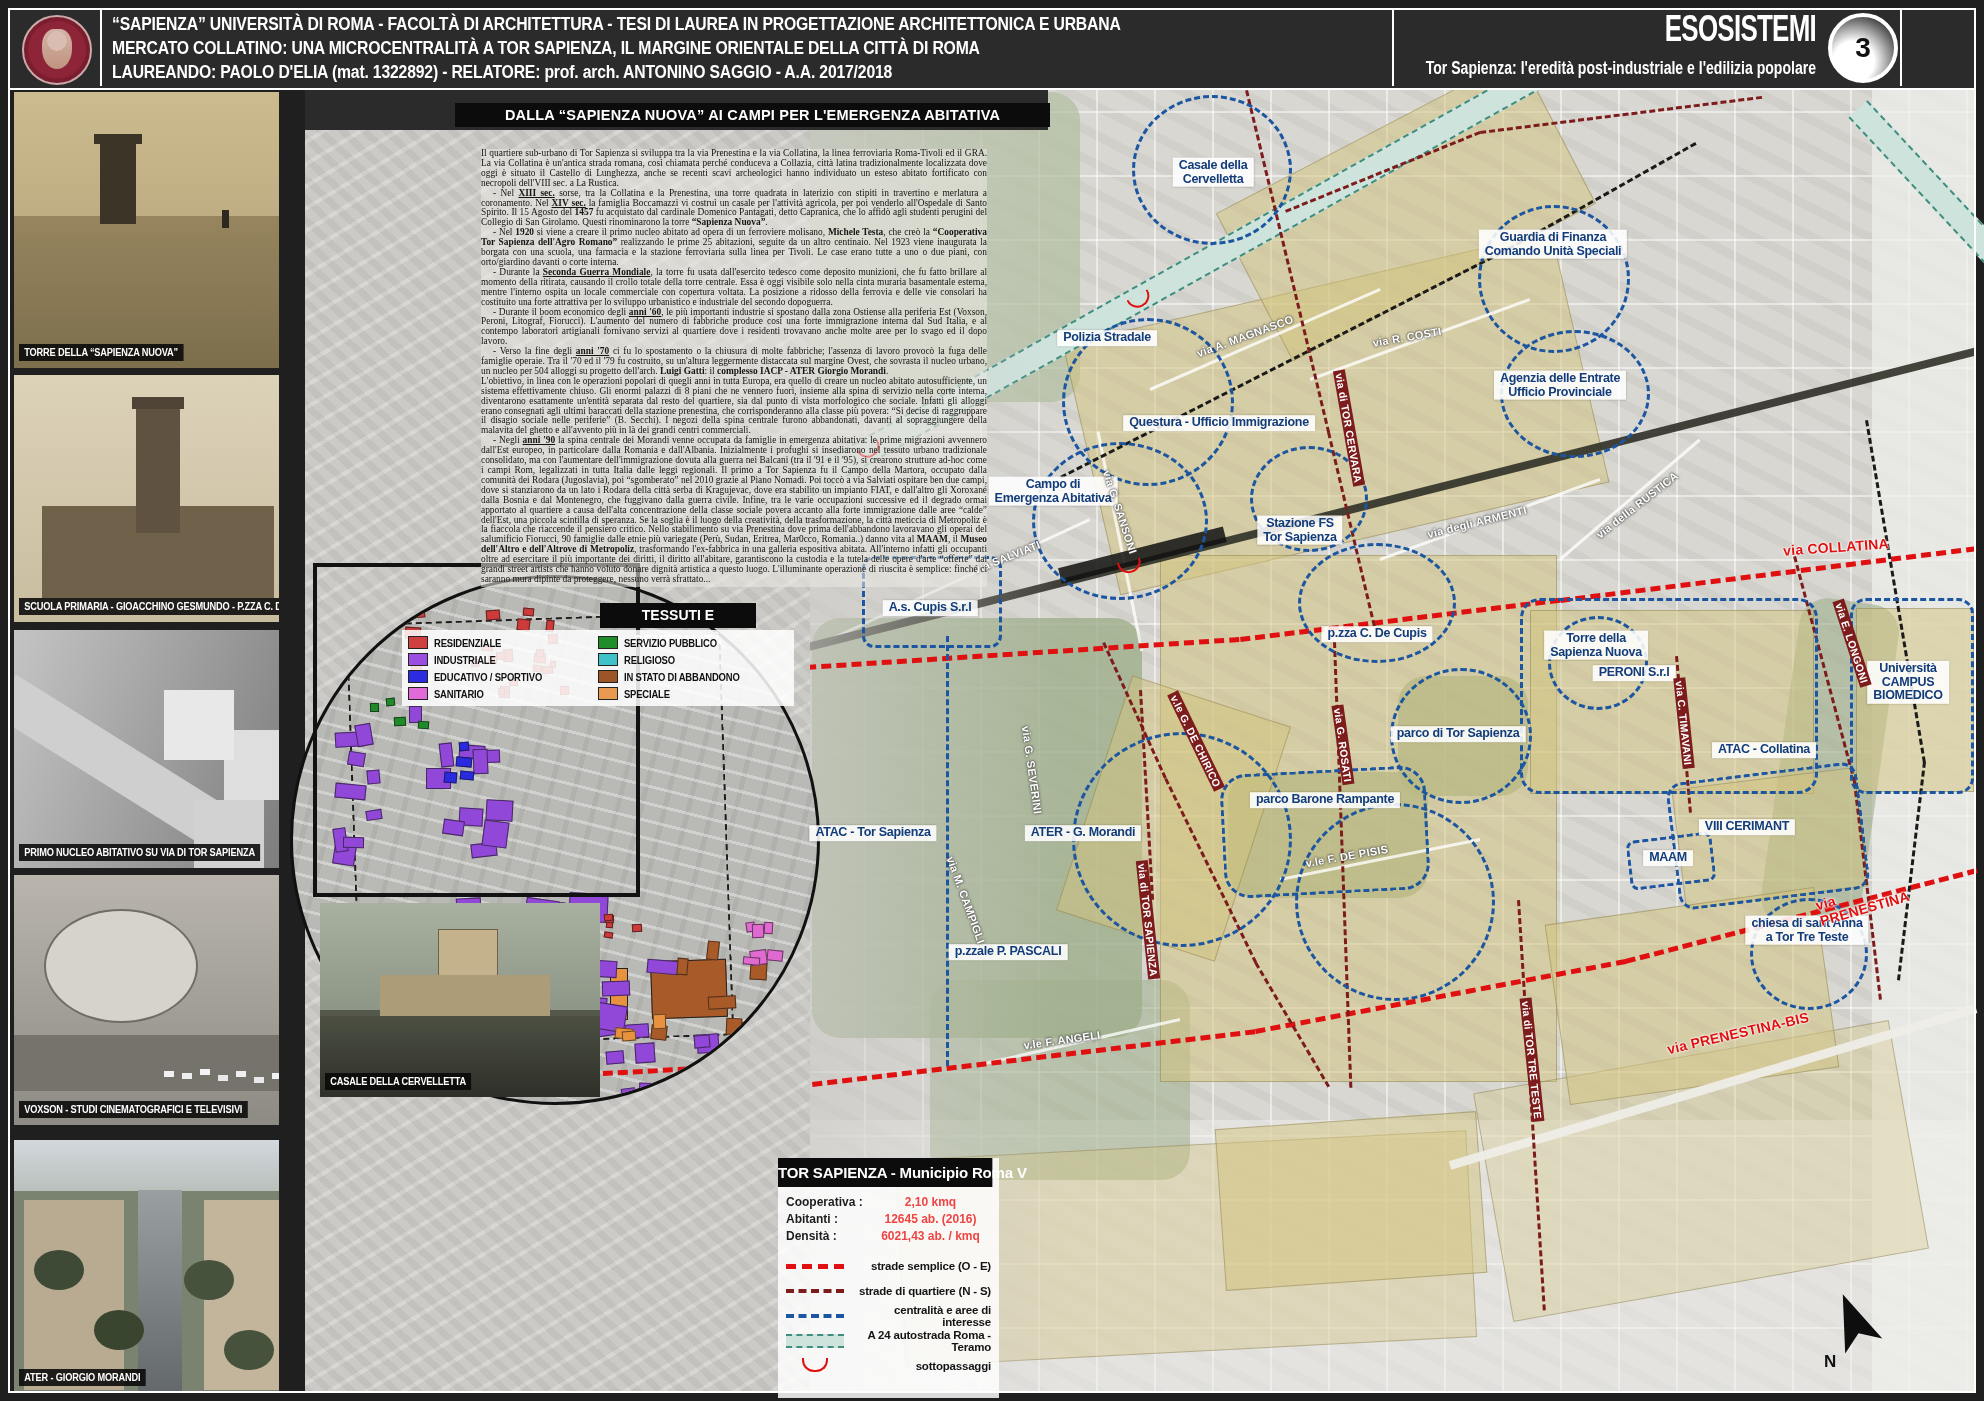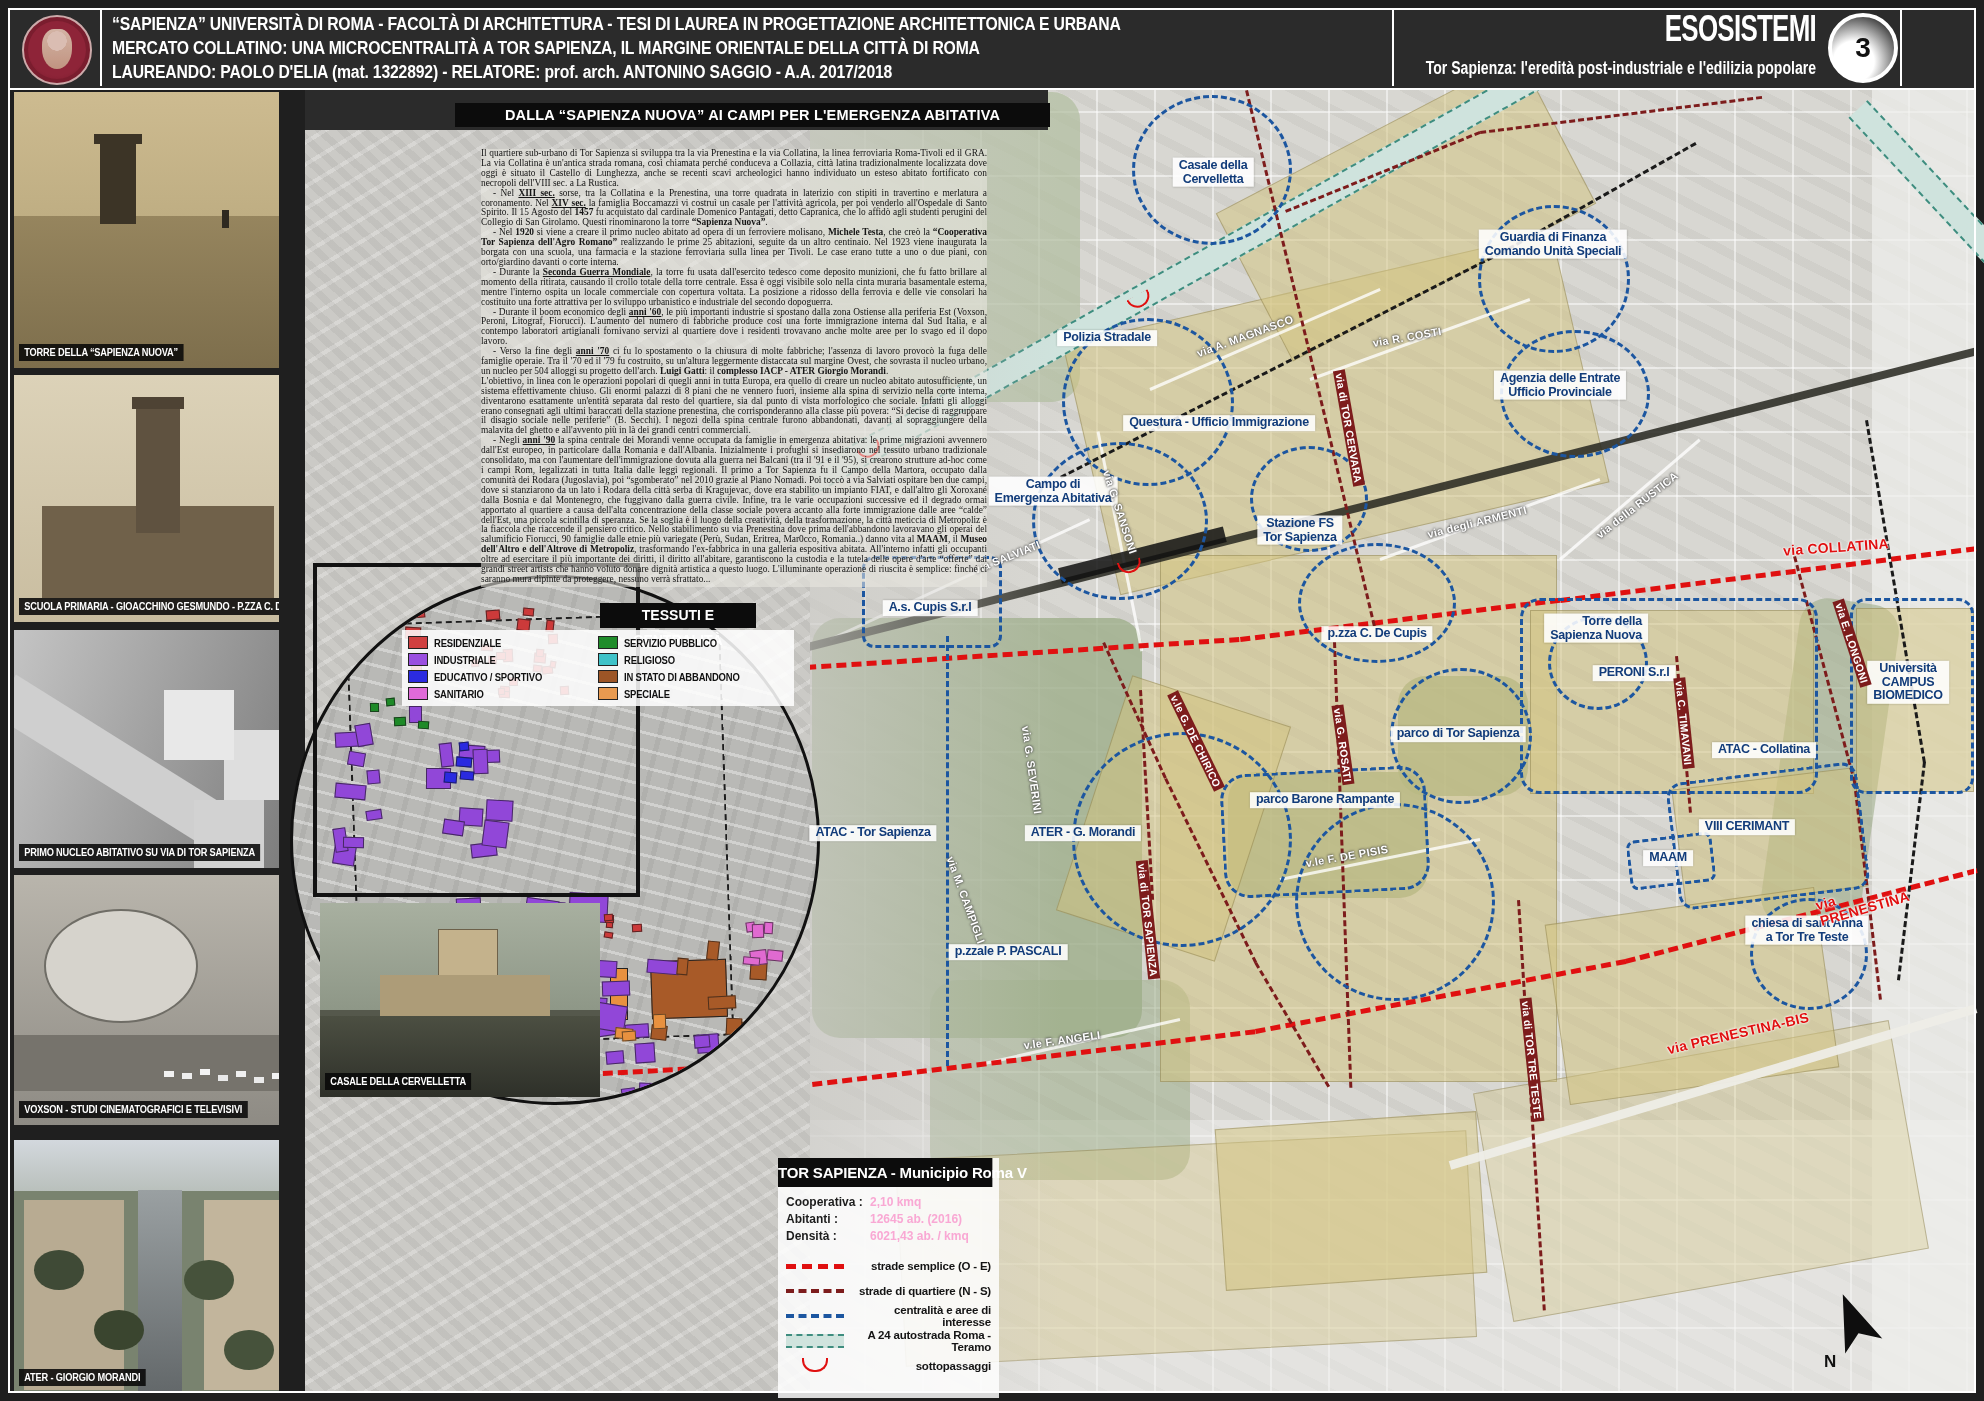--- a/index.html
+++ b/index.html
@@ -62,21 +62,21 @@
   .blob{position:absolute;border:1px solid rgba(20,20,20,.6);}
   
   .casale{position:absolute;left:320px;top:903px;width:280px;height:194px;z-index:7;overflow:hidden;background:#55584c;}
   
   .infobox{position:absolute;left:778px;top:1158px;width:221px;height:240px;z-index:7;background:rgba(255,255,255,.84);}
   .infobox .hd{background:#0c0c0c;color:#fff;font-weight:bold;font-size:15.5px;line-height:29px;text-align:center;
         letter-spacing:-.2px;white-space:nowrap;transform:scaleX(.97);transform-origin:0 50%;}
   .stats{padding:7px 8px 2px 8px;}
   .srow{display:flex;font-size:12px;font-weight:bold;color:#1d1d1d;line-height:17px;}
   .srow .sl{flex:0 0 84px;}
-  .srow .sv{flex:1;text-align:left;color:#f9a8d4;}
+  .srow .sv{flex:1;text-align:center;color:#ef4444;}
   .ileg{padding:6px 8px;}
   .irow{display:flex;align-items:center;height:25px;}
   .sym{width:58px;height:16px;position:relative;flex:0 0 58px;}
   .sym:before{content:"";position:absolute;left:0;right:0;top:6px;}
   .sym-consolari:before{border-top:5px dashed var(--road-red);}
   .sym-quartiere:before{border-top:4px dashed var(--road-maroon);}
   .sym-centralita:before{border-top:4px dashed var(--blue-dash);}
   .sym-a24{background:#cfe3dd;border-top:2px dashed #3e8d7f;border-bottom:2px dashed #3e8d7f;height:10px;}
   .sym-a24:before{border-top:0;}
   .sym-sottopassaggi:before{left:16px;top:0;width:22px;height:12px;border:2.5px solid var(--road-red);border-top:none;border-radius:0 0 12px 12px;}
@@ -224,21 +224,21 @@
       <div class="mlabel poi" style="left: 1219px; top: 423px; transform: translate(-50%, -50%) rotate(0deg);">Questura - Ufficio Immigrazione</div>
       <div class="mlabel poi" style="left: 1560px; top: 385px; transform: translate(-50%, -50%) rotate(0deg);">Agenzia delle Entrate
 Ufficio Provinciale</div>
       <div class="mlabel poi" style="left: 1053px; top: 491px; transform: translate(-50%, -50%) rotate(0deg);">Campo di
 Emergenza Abitativa</div>
       <div class="mlabel poi" style="left: 1300px; top: 530px; transform: translate(-50%, -50%) rotate(0deg);">Stazione FS
 Tor Sapienza</div>
       <div class="mlabel poi" style="left: 1377px; top: 634px; transform: translate(-50%, -50%) rotate(0deg);">p.zza C. De Cupis</div>
       <div class="mlabel poi" style="left: 1634px; top: 673px; transform: translate(-50%, -50%) rotate(0deg);">PERONI S.r.l</div>
       <div class="mlabel poi" style="left: 1764px; top: 750px; transform: translate(-50%, -50%) rotate(0deg);">ATAC - Collatina</div>
-      <div class="mlabel poi" style="left: 1596px; top: 628px; transform: translate(-50%, -50%) rotate(0deg); text-align: right;">Torre della
+      <div class="mlabel poi" style="left: 1596px; top: 645px; transform: translate(-50%, -50%) rotate(0deg);">Torre della
 Sapienza Nuova</div>
       <div class="mlabel poi" style="left: 1908px; top: 682px; transform: translate(-50%, -50%) rotate(0deg);">Università
 CAMPUS
 BIOMEDICO</div>
       <div class="mlabel poi" style="left: 930px; top: 608px; transform: translate(-50%, -50%) rotate(0deg);">A.s. Cupis S.r.l</div>
       <div class="mlabel poi" style="left: 1083px; top: 833px; transform: translate(-50%, -50%) rotate(0deg);">ATER - G. Morandi</div>
       <div class="mlabel poi" style="left: 873px; top: 833px; transform: translate(-50%, -50%) rotate(0deg);">ATAC - Tor Sapienza</div>
       <div class="mlabel poi" style="left: 1458px; top: 734px; transform: translate(-50%, -50%) rotate(0deg);">parco di Tor Sapienza</div>
       <div class="mlabel poi" style="left: 1325px; top: 800px; transform: translate(-50%, -50%) rotate(0deg);">parco Barone Rampante</div>
       <div class="mlabel poi" style="left: 1747px; top: 827px; transform: translate(-50%, -50%) rotate(0deg);">VIII CERIMANT</div>

